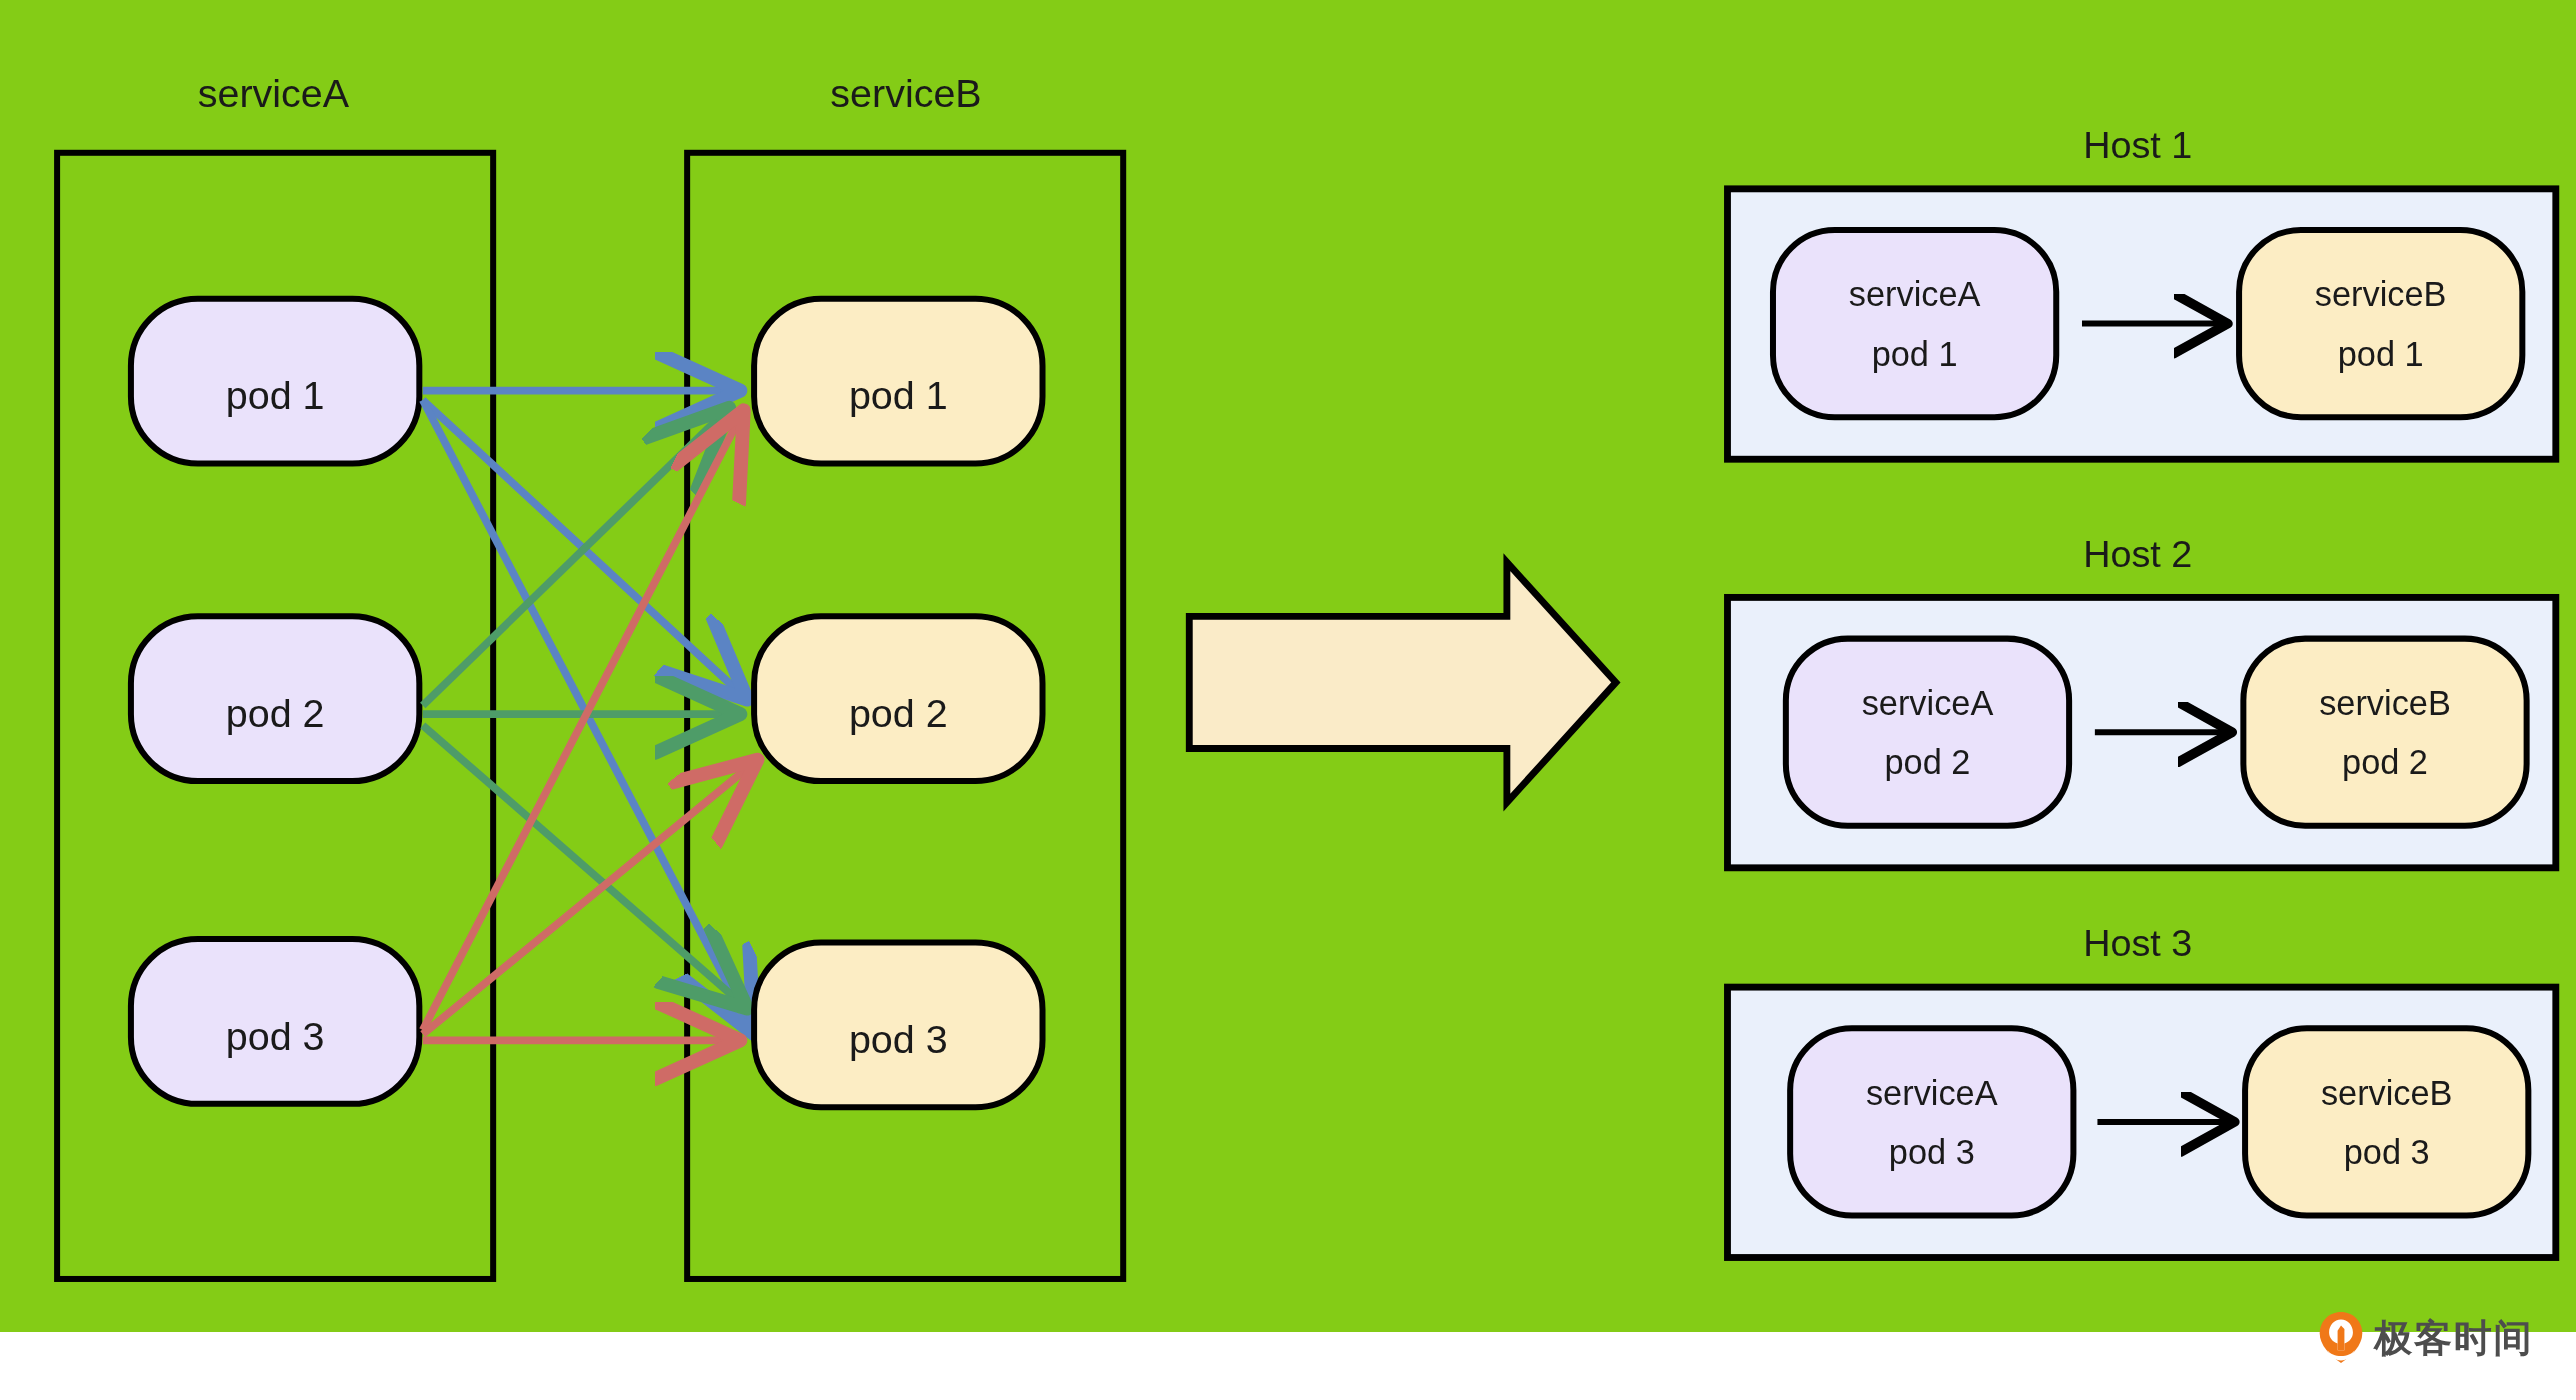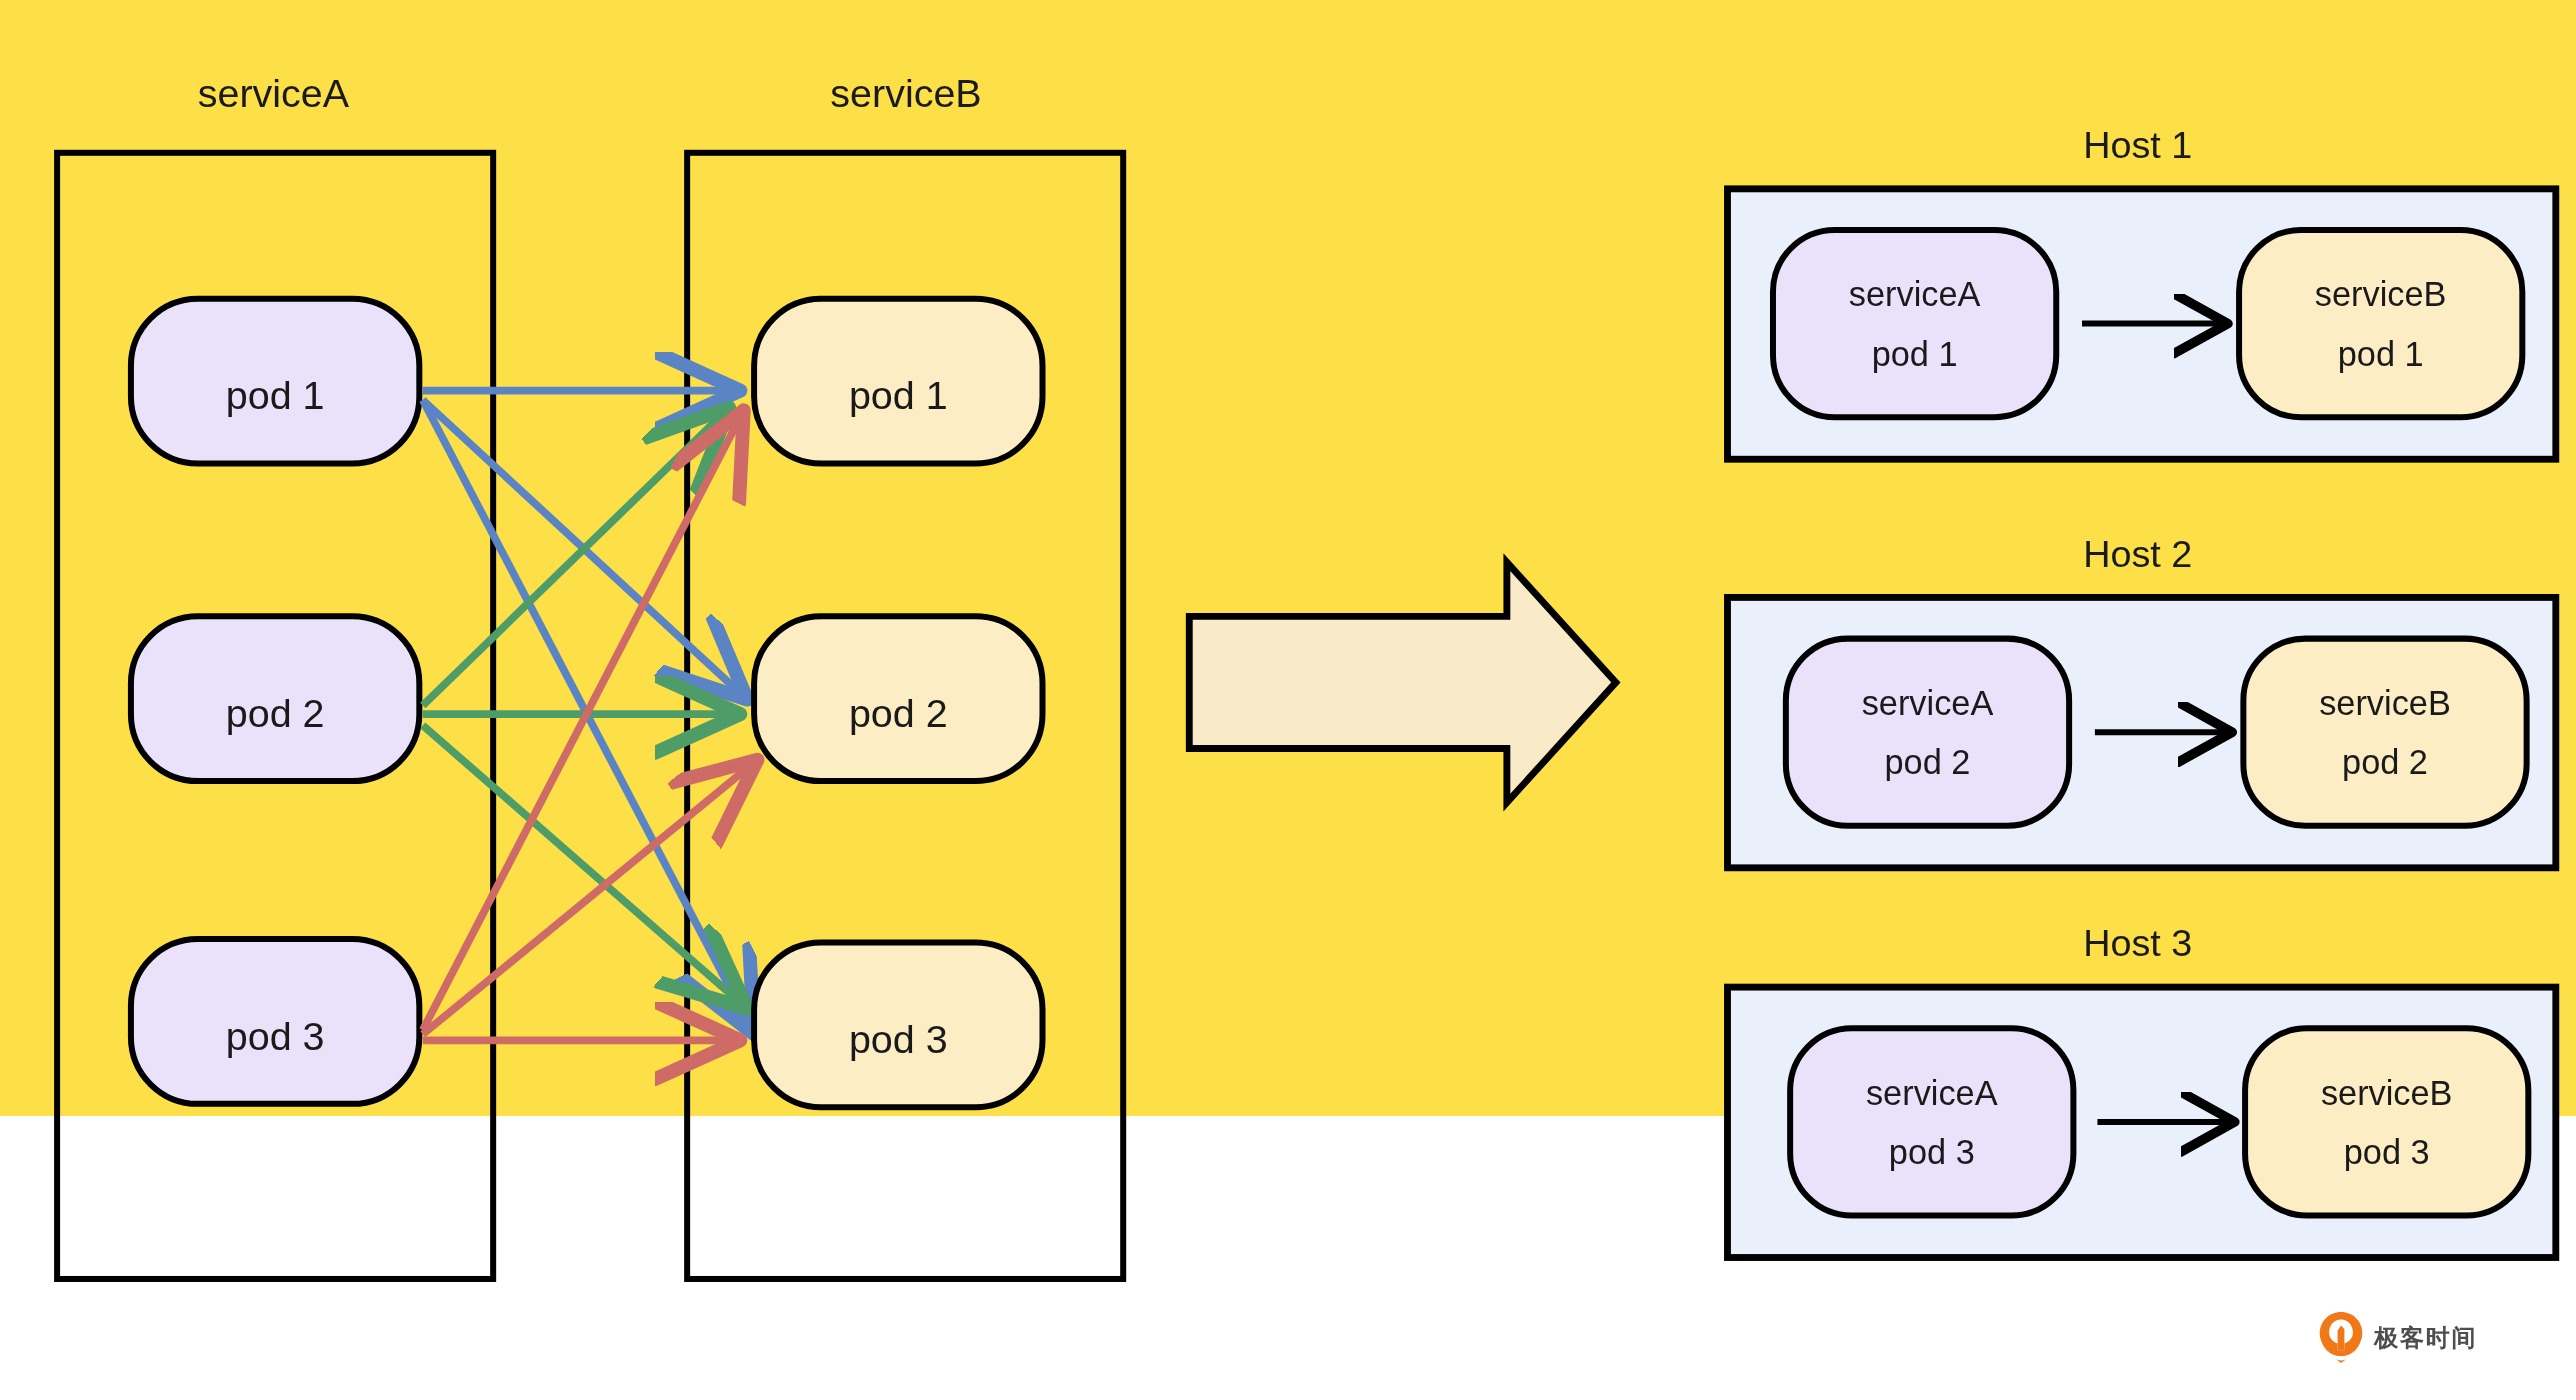--- a/index.html
+++ b/index.html
@@ -12,22 +12,22 @@
     height: 1400px;
     position: relative;
     overflow: hidden;
     font-family: "Liberation Sans", sans-serif;
   }
   #stage {
     position: absolute;
     left: 0;
     top: 0;
     width: 2576px;
-    height: 1116px;
-    background: #fde047;
+    height: 1332px;
+    background: #84cc16;
   }
   svg.diagram {
     position: absolute;
     left: 0;
     top: 0;
     width: 2576px;
     height: 1400px;
     display: block;
   }
   .svg-label {
@@ -48,21 +48,21 @@
     align-items: center;
     gap: 10.3px;
   }
   #watermark .wm-logo {
     width: 46px;
     height: 53px;
     position: relative;
   }
   #watermark .wm-text {
     font-family: "Liberation Sans", sans-serif;
-    font-size: 24px;
+    font-size: 38px;
     font-weight: bold;
     color: #4d4d4d;
     letter-spacing: 1.7px;
     line-height: 1;
   }
 </style>
 </head>
 <body>
 
 <div id="stage">

